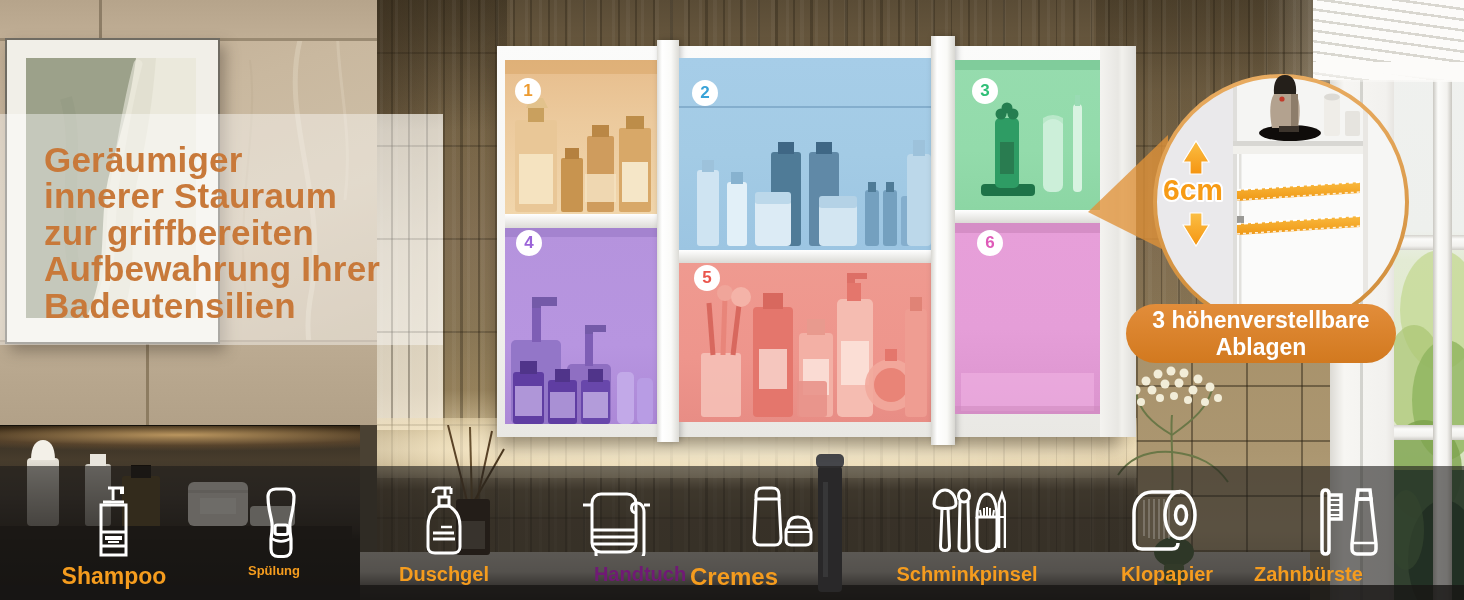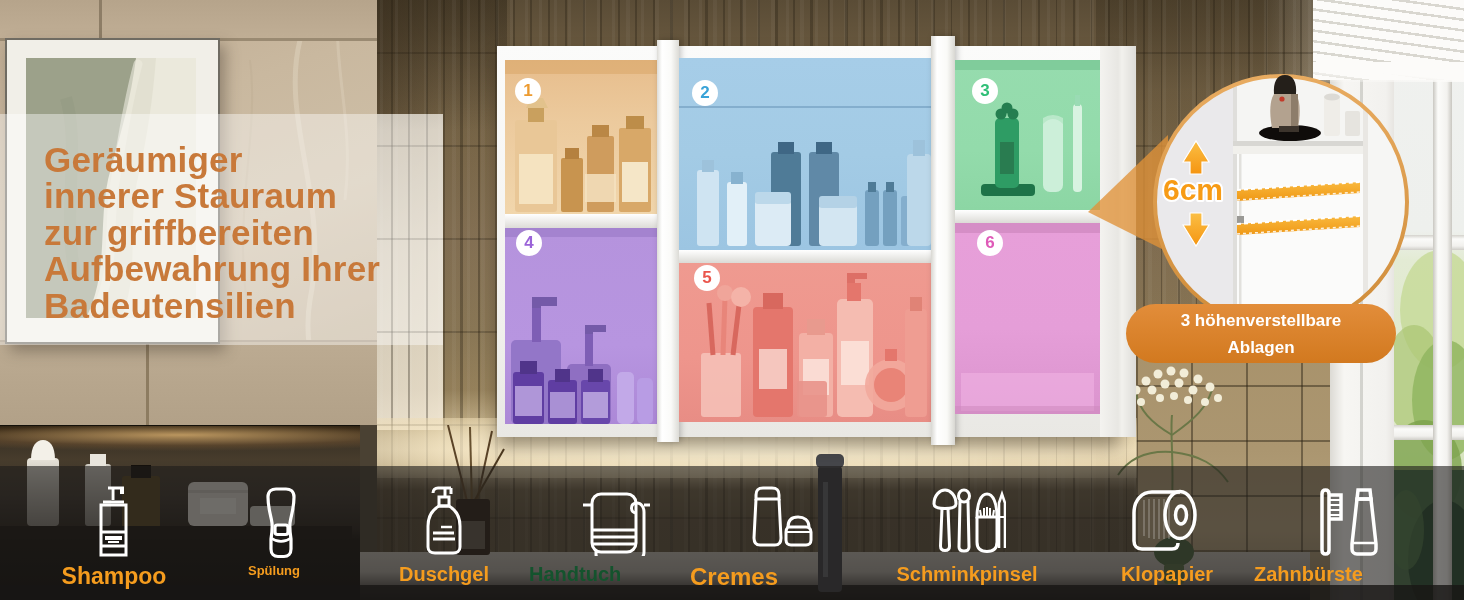--- a/index.html
+++ b/index.html
@@ -442,21 +442,21 @@
     <ellipse cx="141" cy="63" rx="31" ry="8" fill="#0f0c0a"></ellipse>
     <path d="M123,58 C120,42 121,30 125,24 L147,24 C151,30 152,42 149,58 Z" fill="#b3a28f"></path>
     <path d="M125,24 C124,12 128,5 136,5 C144,5 148,12 147,24 Z" fill="#241f1a"></path>
     <rect x="142" y="24" width="7" height="32" fill="#8d7d6a"></rect>
     <circle cx="133" cy="29" r="2.6" fill="#c23b2a"></circle>
     <rect x="130" y="56" width="20" height="6" fill="#3c342c"></rect>
   </g>
 </svg>
 
 <div class="abs" style="left:1126px;top:304px;width:270px;height:59px;border-radius:30px;background:linear-gradient(to bottom,#e28d3a,#d2791f);
-  color:#fff;font-weight:bold;font-size:17px;text-align:center;line-height:27px;padding-top:3px;box-sizing:border-box;">
+  color:#fff;font-weight:bold;font-size:23px;text-align:center;line-height:27px;padding-top:3px;box-sizing:border-box;">
 3 höhenverstellbare<br>Ablagen</div>
 
 <div class="abs" style="left:0;top:466px;width:1464px;height:134px;background:rgba(30,28,26,0.60);"></div>
 
 <svg class="abs" style="left:77px;top:485px;" width="72" height="72" fill="none" stroke="#fff" stroke-width="3">
   <rect x="24" y="20" width="25" height="50"></rect>
   <line x1="24" y1="47" x2="49" y2="47"></line>
   <line x1="24" y1="61" x2="49" y2="61"></line>
   <line x1="28" y1="53" x2="45" y2="53" stroke-width="4"></line>
   <line x1="31" y1="57" x2="42" y2="57" stroke-width="2"></line>
@@ -493,21 +493,21 @@
   <line x1="3" y1="17" x2="12" y2="17"></line>
   <line x1="64" y1="17" x2="70" y2="17"></line>
   <path d="M16,63 L16,66 C16,70 18,72 23,72 L56,72 C61,72 64,69 64,64 L64,24"></path>
   <path d="M64,24 C64,19 61,15 57,15 C53.5,15 51.5,17 51.5,20 C51.5,23 53.5,25 56.5,25"></path>
   <rect x="12" y="6" width="44" height="58" rx="9"></rect>
   <line x1="12" y1="42" x2="56" y2="42"></line>
   <line x1="12" y1="49" x2="56" y2="49"></line>
   <line x1="12" y1="56" x2="56" y2="56"></line>
 </svg>
 
-<div class="abs" style="left:529px;top:563px;width:180px;color:#14532d;font-weight:bold;font-size:20px;">Handtuch</div>
+<div class="abs" style="left:550px;top:563px;width:180px;text-align:center;color:#701a75;font-weight:bold;font-size:20px;">Handtuch</div>
 
 <svg class="abs" style="left:748px;top:485px;" width="72" height="66" fill="none" stroke="#fff" stroke-width="3">
   <path d="M8,10 C8,5 10,3 15,3 L24,3 C29,3 31,5 31,10 L31,14 L8,14 Z"></path>
   <path d="M8,14 L6,53 C6,58 8,60 12,60 L27,60 C31,60 33,58 33,53 L31,14"></path>
   <path d="M40,42 L58,42 C61,42 63,44 63,47 L63,55 C63,58 61,60 58,60 L43,60 C40,60 38,58 38,55 L38,47 C38,44 40,42 40,42 Z"></path>
   <path d="M40,42 C40,35 44,32 50,32 C56,32 61,35 61,42"></path>
   <line x1="38" y1="47" x2="63" y2="47" stroke-width="2"></line>
 </svg>
 
 <div class="abs" style="left:690px;top:563px;width:180px;color:#f59c1e;font-weight:bold;font-size:24px;">Cremes</div>

